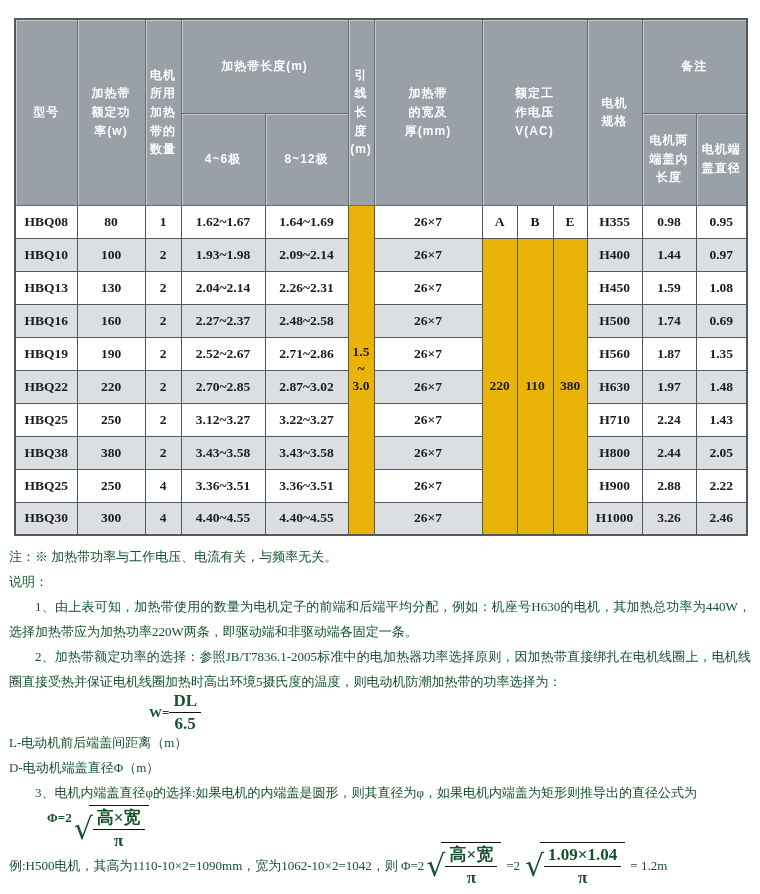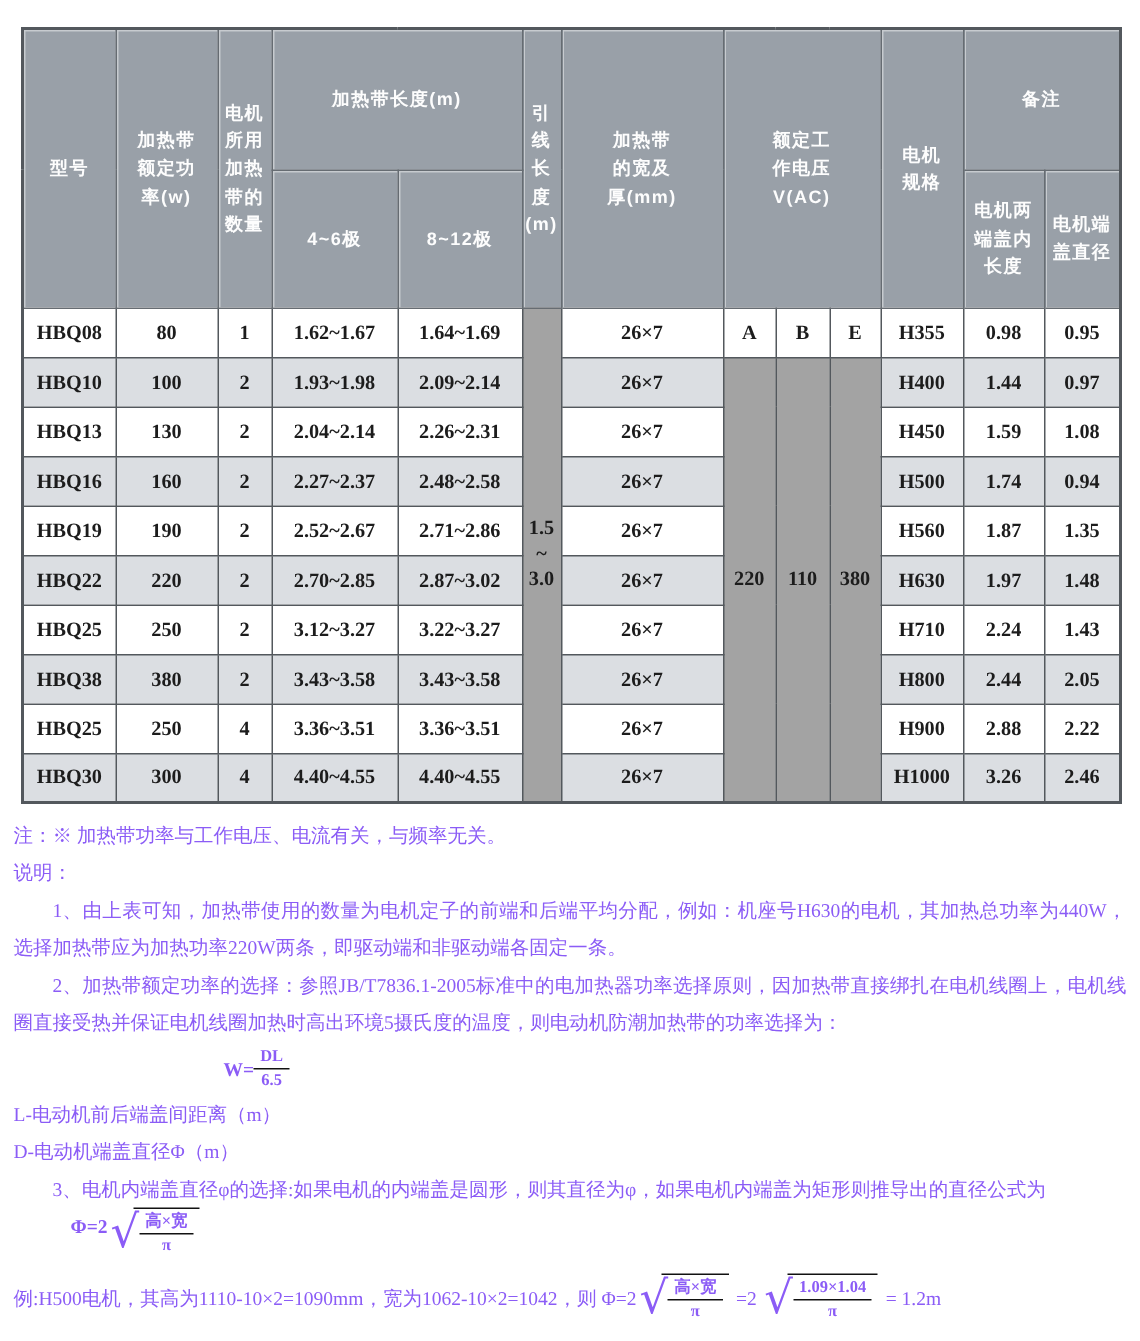--- a/index.html
+++ b/index.html
@@ -21,37 +21,37 @@
   table.spec td{
     background:#ffffff;color:#1c1c1c;
     font-family:"Liberation Serif","DejaVu Serif",serif;
     font-weight:bold;font-size:13.5px;
     text-align:center;vertical-align:middle;
     border:1px solid #53585d;padding:0;}
   thead tr.h1{height:94px;}
   thead tr.h2{height:92px;}
   tbody tr{height:33px;}
   tbody tr:nth-child(even) td{background:#dbdee2;}
-  table.spec td.merged{background:#a3a3a3;}
+  table.spec td.merged{background:#eab308;}
   .pre{white-space:pre-line;}
   td.lead-cell{font-size:13px;line-height:1.25;}
 
   
-  .notes{margin:8px 9px 0 9px;color:#8b5cf6;
+  .notes{margin:8px 9px 0 9px;color:#14532d;
          font-family:"Liberation Serif","DejaVu Serif",serif;
          font-size:13px;line-height:25px;}
   .notes p{margin:0;}
   .para{text-indent:2em;text-align:justify;}
   .shuoming{font-weight:normal;margin-left:2em;}
   .defline{margin-left:205px;}
   .fline1{display:flex;align-items:center;margin-left:140px;height:36px;}
   .fline1 .fdesc{margin-left:16px;}
   .flhs{font-weight:bold;}
   .frac{display:inline-block;text-align:center;line-height:1.15;
-        vertical-align:middle;font-weight:bold;font-size:11px;}
+        vertical-align:middle;font-weight:bold;font-size:17px;}
   .frac .num{display:block;border-bottom:1.5px solid #111;padding:0 4px 1px;}
   .frac .den{display:block;padding-top:1px;}
   .sqrt{display:inline-flex;align-items:center;margin:0 2px;}
   .sqrt .radical{font-family:"DejaVu Sans",sans-serif;font-size:30px;
                  line-height:1;margin-right:-4px;transform:translateY(1px);}
   .sqrt .radicand{display:inline-block;border-top:1.5px solid #111;
                   padding:2px 4px 0;}
   .fline2{display:flex;align-items:flex-start;margin-left:38px;height:40px;}
   .exline{display:flex;align-items:center;white-space:nowrap;height:40px;}
   .exline .gap{margin:0 3px;}
@@ -159,21 +159,21 @@
       </tr>
       <tr>
         <td>HBQ16</td>
         <td>160</td>
         <td>2</td>
         <td>2.27~2.37</td>
         <td>2.48~2.58</td>
         <td>26×7</td>
         <td>H500</td>
         <td>1.74</td>
-        <td>0.94</td>
+        <td>0.69</td>
       </tr>
       <tr>
         <td>HBQ19</td>
         <td>190</td>
         <td>2</td>
         <td>2.52~2.67</td>
         <td>2.71~2.86</td>
         <td>26×7</td>
         <td>H560</td>
         <td>1.87</td>

